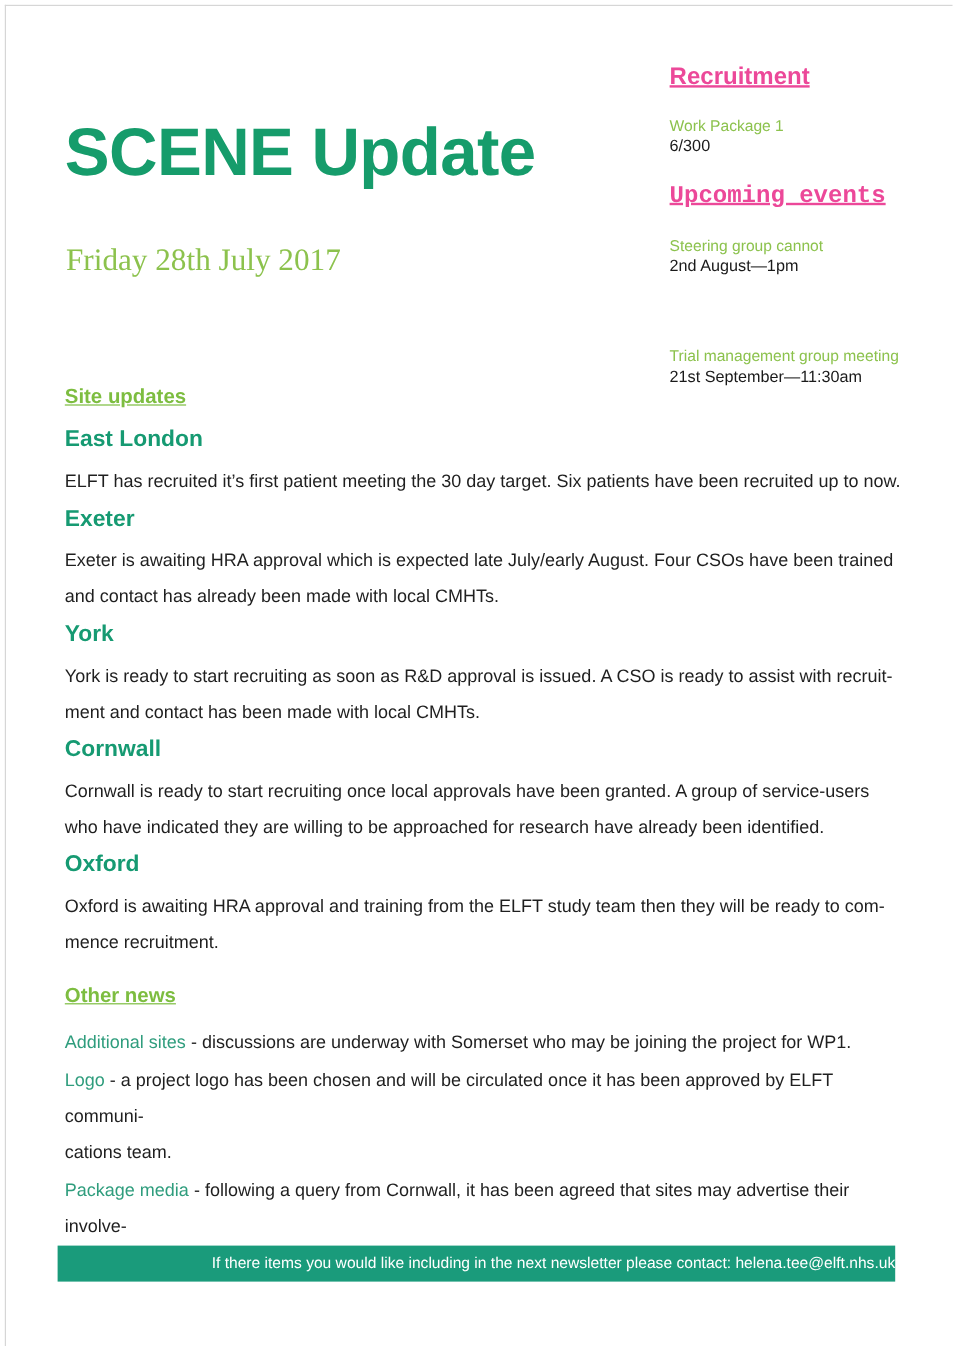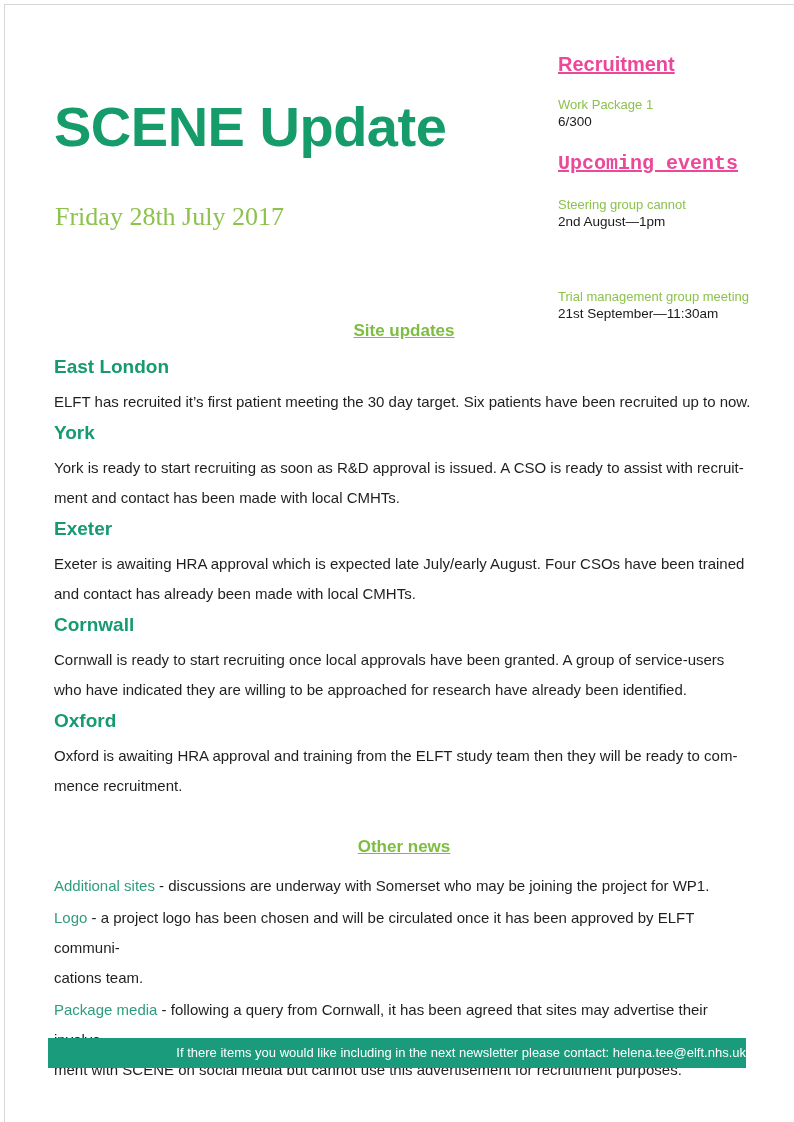--- a/index.html
+++ b/index.html
@@ -74,38 +74,37 @@
     left: 54px; top: 320px;
     width: 700px;
   }
   .section-heading {
     font-size: 17px;
     font-weight: bold;
     color: #7dbd40;
     text-decoration: underline;
     line-height: 21px;
     margin-bottom: 14px;
-    text-align: center;
   }
   .site-heading {
     font-size: 19px;
     font-weight: bold;
     color: #169a72;
     line-height: 24px;
     margin-top: 4px;
     margin-bottom: 8px;
   }
   .body-para {
     font-size: 15px;
     line-height: 30px;
     color: #1f1f1f;
     white-space: pre-line;
     margin-bottom: 2px;
   }
-  .other-news { margin-top: 35px; }
+  .other-news { margin-top: 18px; }
   .news-lead { color: #2f9d7d; }
 
   
   .footer-bar {
     position: absolute;
     left: 48px; right: 48px; top: 1038px;
     height: 30px;
     background: #1a9b7b;
     color: #ffffff;
     font-size: 13px;
@@ -135,28 +134,28 @@
   </div>
 
   <div class="main">
     <div class="section-heading">Site updates</div>
 
     <div>
       <div class="site-heading">East London</div>
       <p class="body-para">ELFT has recruited it’s first patient meeting the 30 day target. Six patients have been recruited up to now.</p>
     </div>
     <div>
+      <div class="site-heading">Exeter</div>
+      <p class="body-para">Exeter is awaiting HRA approval which is expected late July/early August. Four CSOs have been trained
+and contact has already been made with local CMHTs.</p>
+    </div>
+    <div>
       <div class="site-heading">York</div>
       <p class="body-para">York is ready to start recruiting as soon as R&amp;D approval is issued. A CSO is ready to assist with recruit-
 ment and contact has been made with local CMHTs.</p>
-    </div>
-    <div>
-      <div class="site-heading">Exeter</div>
-      <p class="body-para">Exeter is awaiting HRA approval which is expected late July/early August. Four CSOs have been trained
-and contact has already been made with local CMHTs.</p>
     </div>
     <div>
       <div class="site-heading">Cornwall</div>
       <p class="body-para">Cornwall is ready to start recruiting once local approvals have been granted. A group of service-users
 who have indicated they are willing to be approached for research have already been identified.</p>
     </div>
     <div>
       <div class="site-heading">Oxford</div>
       <p class="body-para">Oxford is awaiting HRA approval and training from the ELFT study team then they will be ready to com-
 mence recruitment.</p>

